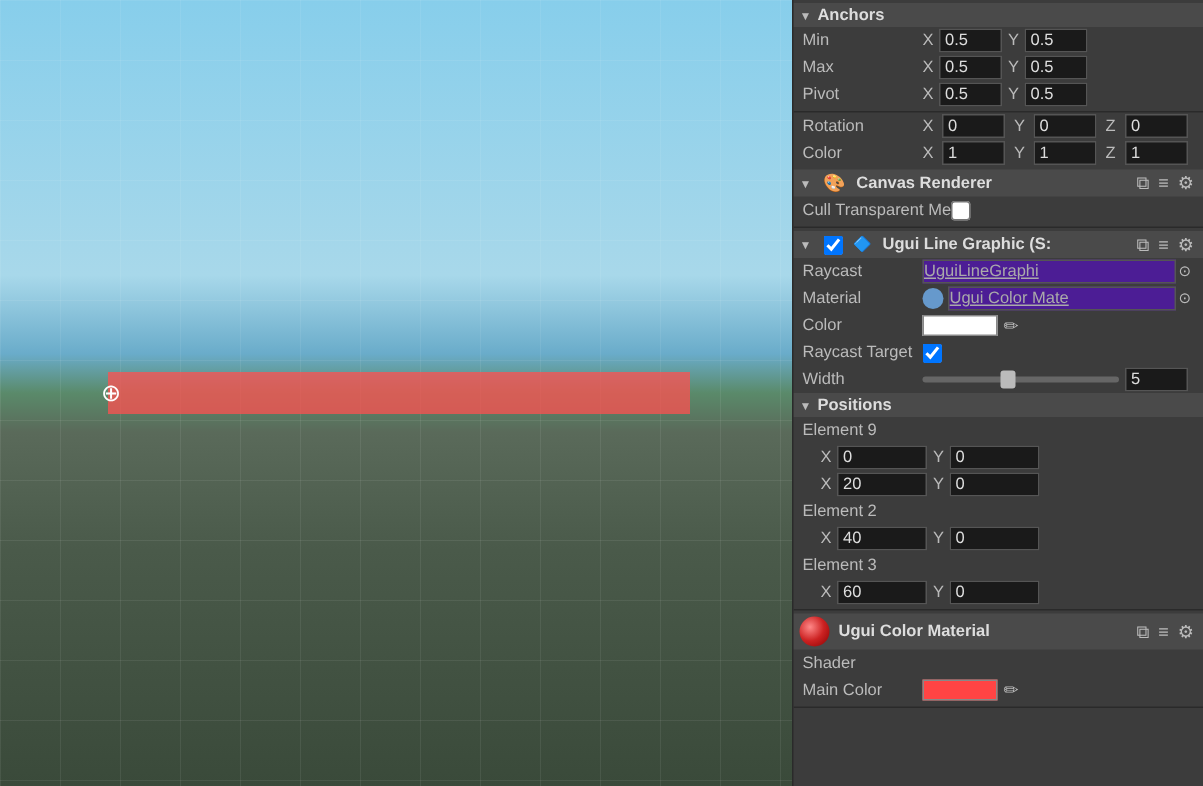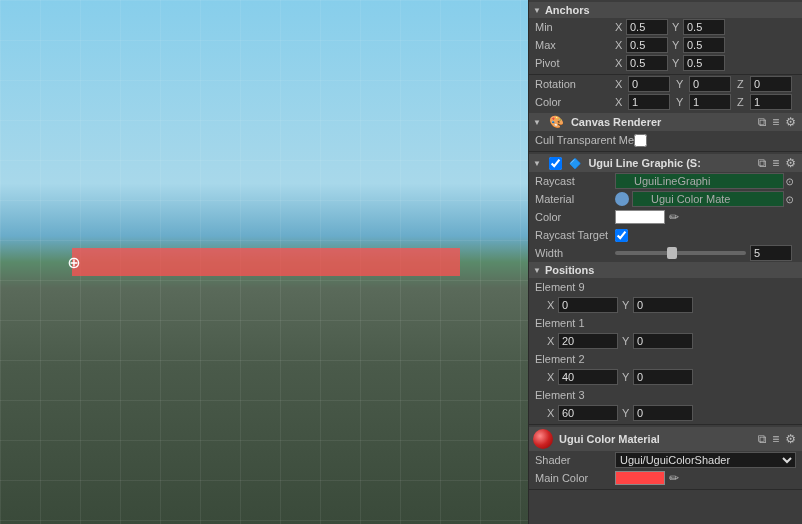--- a/index.html
+++ b/index.html
@@ -214,27 +214,28 @@
       height: 30px;
       background: radial-gradient(circle at 35% 35%, #ff8888, #cc2222, #880000);
       border-radius: 50%;
       margin: 4px;
     }
 
     .script-field {
       flex: 1;
       display: flex;
       align-items: center;
-      background: #14532d;
+      background: #4c1d95;
       border: 1px solid #555;
-      padding: 1px 18px;
+      padding: 1px 0;
       height: 16px;
       font-size: 11px;
       color: #aaa;
       overflow: hidden;
+      text-decoration: underline;
     }
   </style>
 </head>
 <body>
 
 <div class="viewport">
   <div class="grid-overlay"></div>
   <div class="red-bar"></div>
   <div class="move-icon">⊕</div>
 </div>
@@ -376,23 +377,20 @@
     <div class="row">
       <span class="label">Element 9</span>
     </div>
     <div class="row" style="padding-left:18px;">
       <span class="label-sm">X</span>
       <input class="input-field-wide" type="text" value="0" style="">
       <span class="label-sm" style="margin-left:4px;">Y</span>
       <input class="input-field-wide" type="text" value="0" style="">
     </div>
 
-    <div class="row">
-      <span class="label">Element 1</span>
-    </div>
     <div class="row" style="padding-left:18px;">
       <span class="label-sm">X</span>
       <input class="input-field-wide" type="text" value="20" style="">
       <span class="label-sm" style="margin-left:4px;">Y</span>
       <input class="input-field-wide" type="text" value="0" style="">
     </div>
 
     <div class="row">
       <span class="label">Element 2</span>
     </div>
@@ -420,21 +418,20 @@
       <span>Ugui Color Material</span>
       <div class="component-icons">
         <button class="icon-btn">⧉</button>
         <button class="icon-btn">≡</button>
         <button class="icon-btn">⚙</button>
       </div>
     </div>
 
     <div class="row">
       <span class="label">Shader</span>
-      <select style="flex:1; background:#1a1a1a; border:1px solid #555; color:#ddd; font-size:11px; height:16px;"><option>Ugui/UguiColorShader</option></select>
     </div>
 
     <div class="row">
       <span class="label">Main Color</span>
       <span class="color-swatch-red"></span>
       <button class="icon-btn">✏</button>
     </div>
   </div>
 </div>
 

